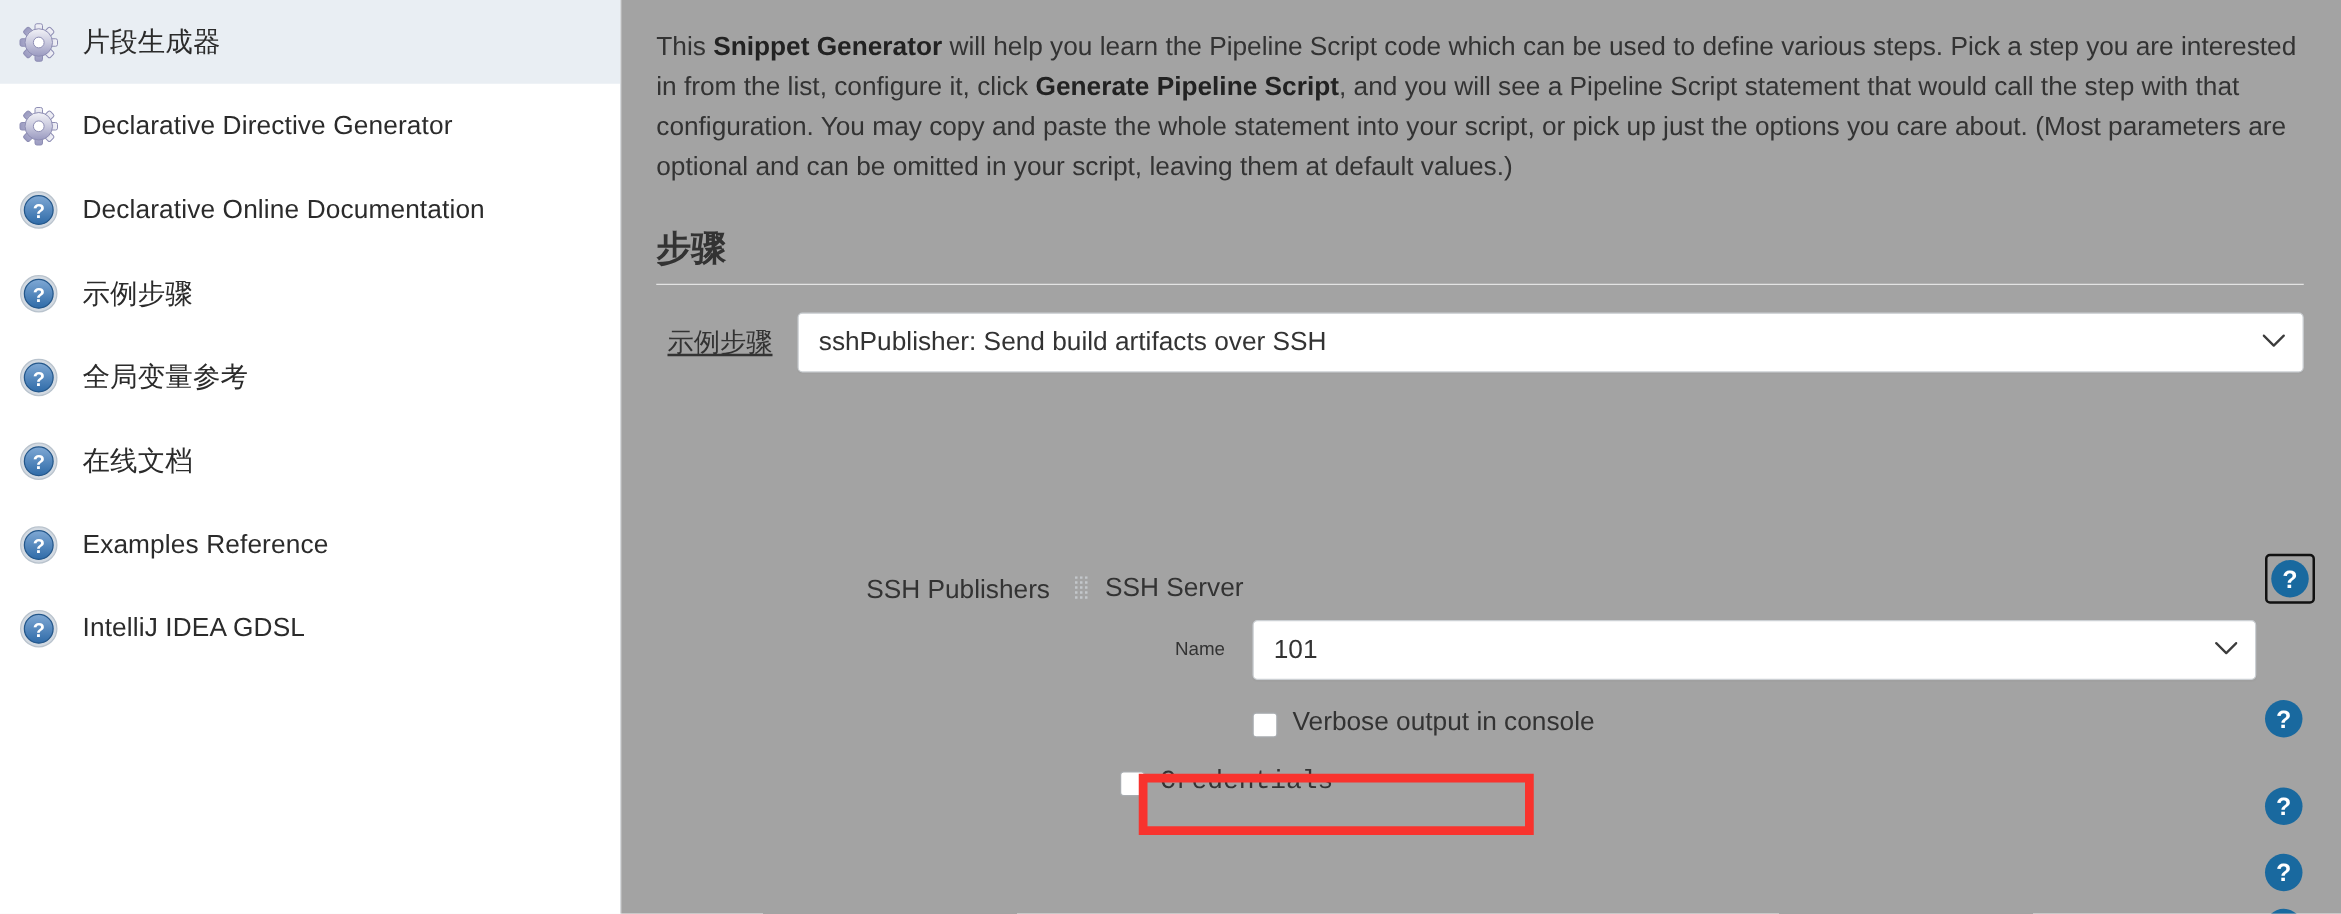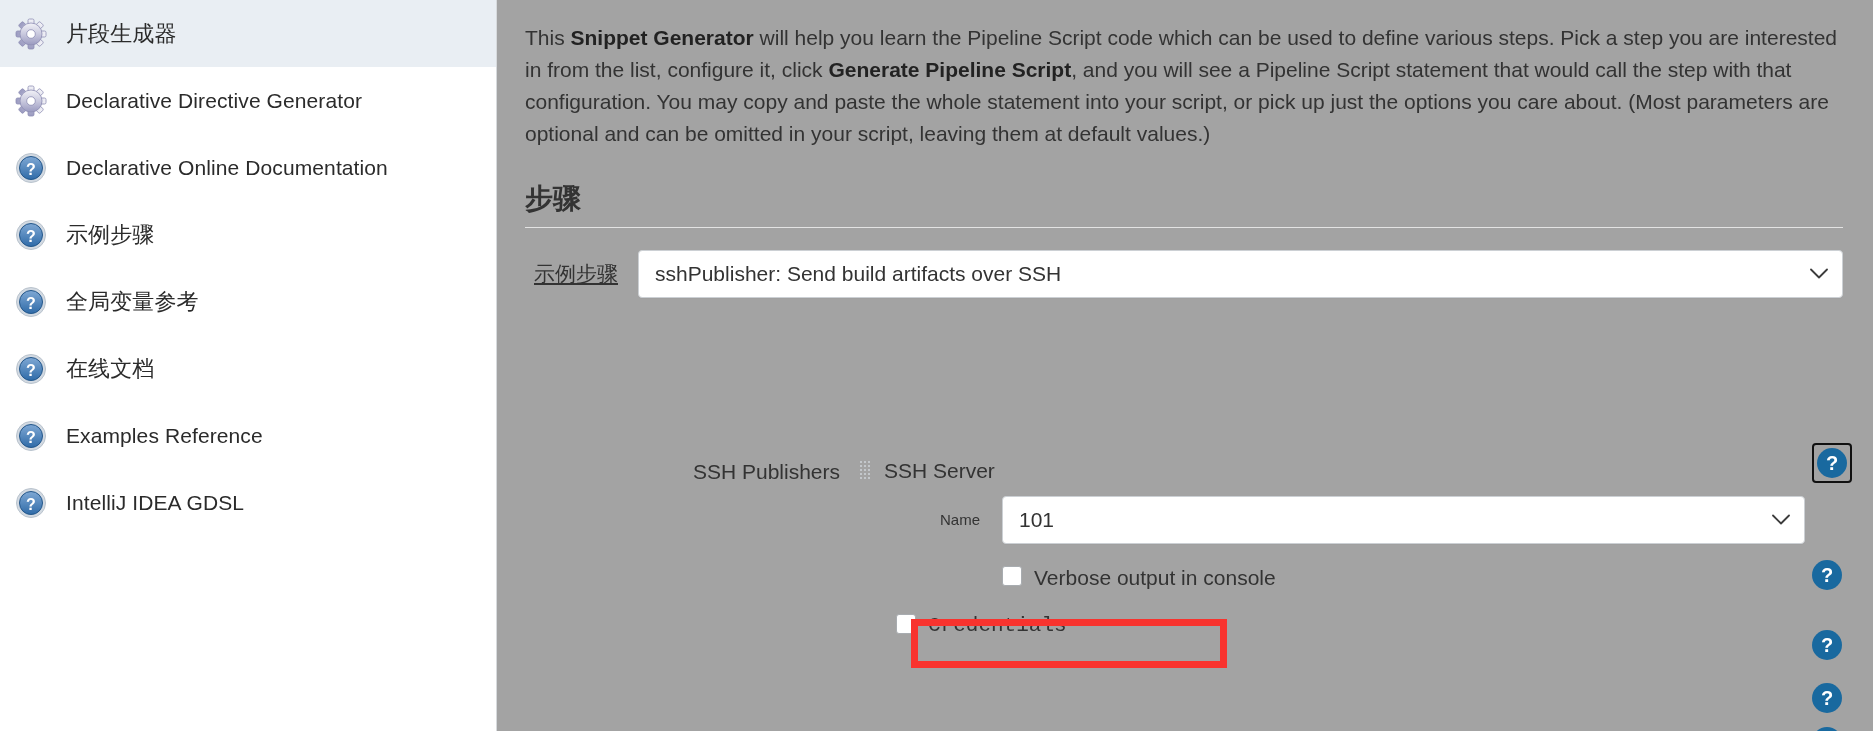--- a/index.html
+++ b/index.html
@@ -177,21 +177,21 @@
   }
   .name-select-wrap {
     position: relative;
     margin-left: 22px;
     width: 803px;
     flex: 0 0 auto;
   }
 
   .cb-row {
     display: flex;
-    align-items: flex-start;
+    align-items: flex-end;
     margin-top: 22px;
     margin-left: 142px;
   }
   .cb-row.indent2 { margin-left: 36px; margin-top: 24px; font-family: Liberation Mono, monospace; }
   .cbox {
     width: 20px; height: 20px;
     border: 1px solid #a8acb0;
     border-radius: 3px;
     background: #fff;
     margin-right: 12px;

